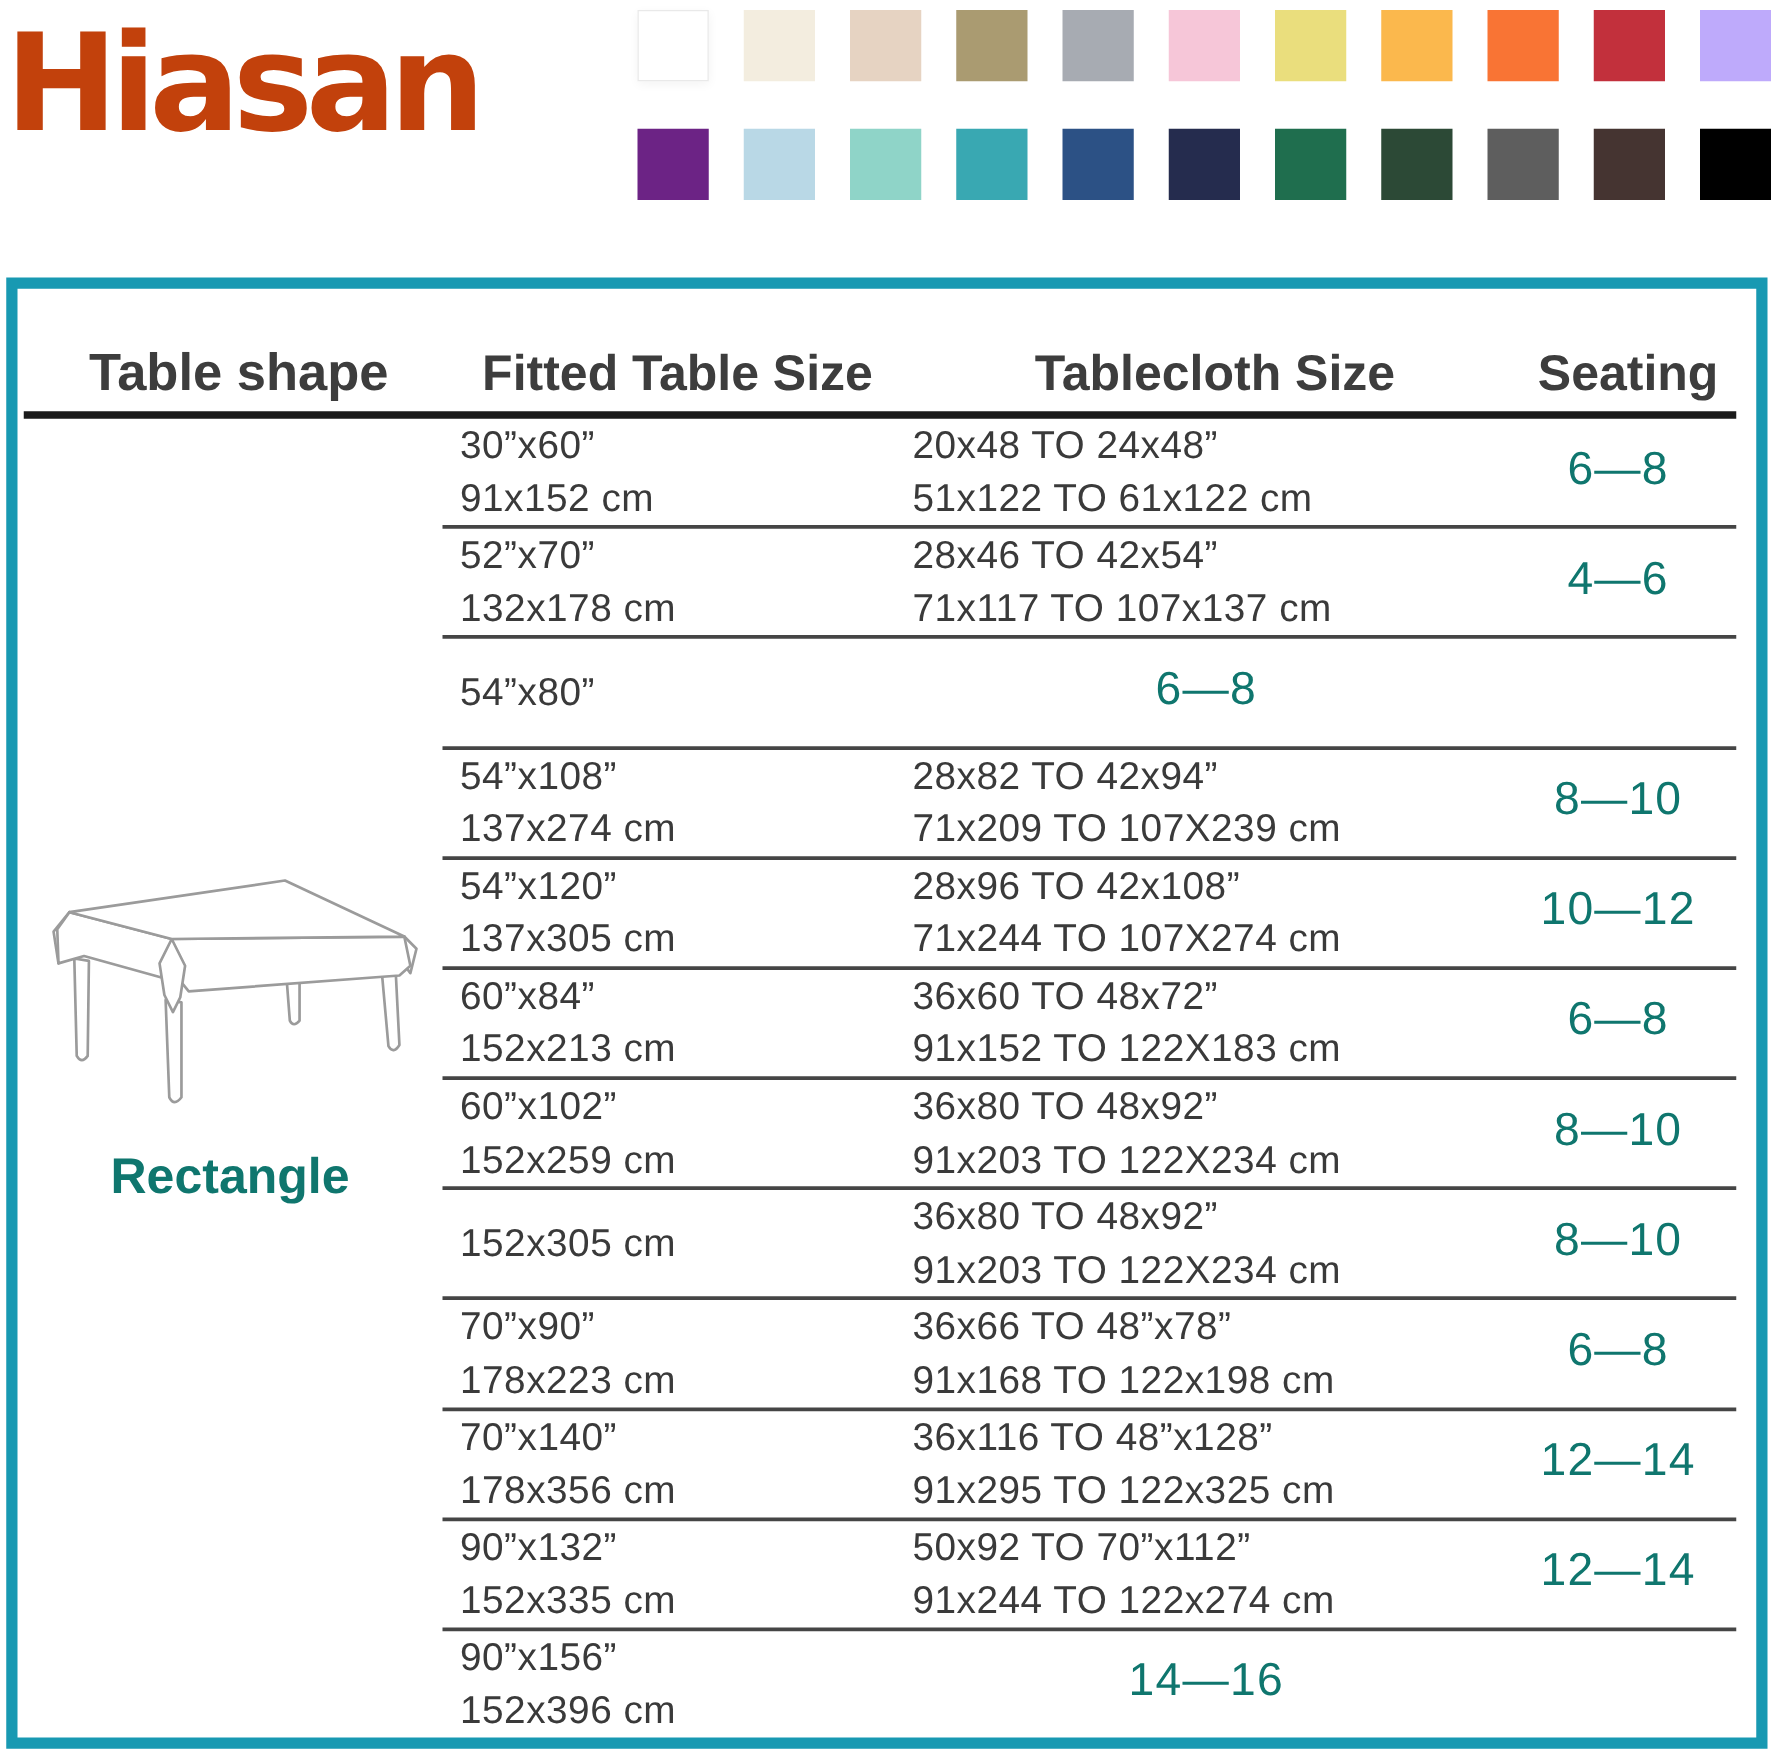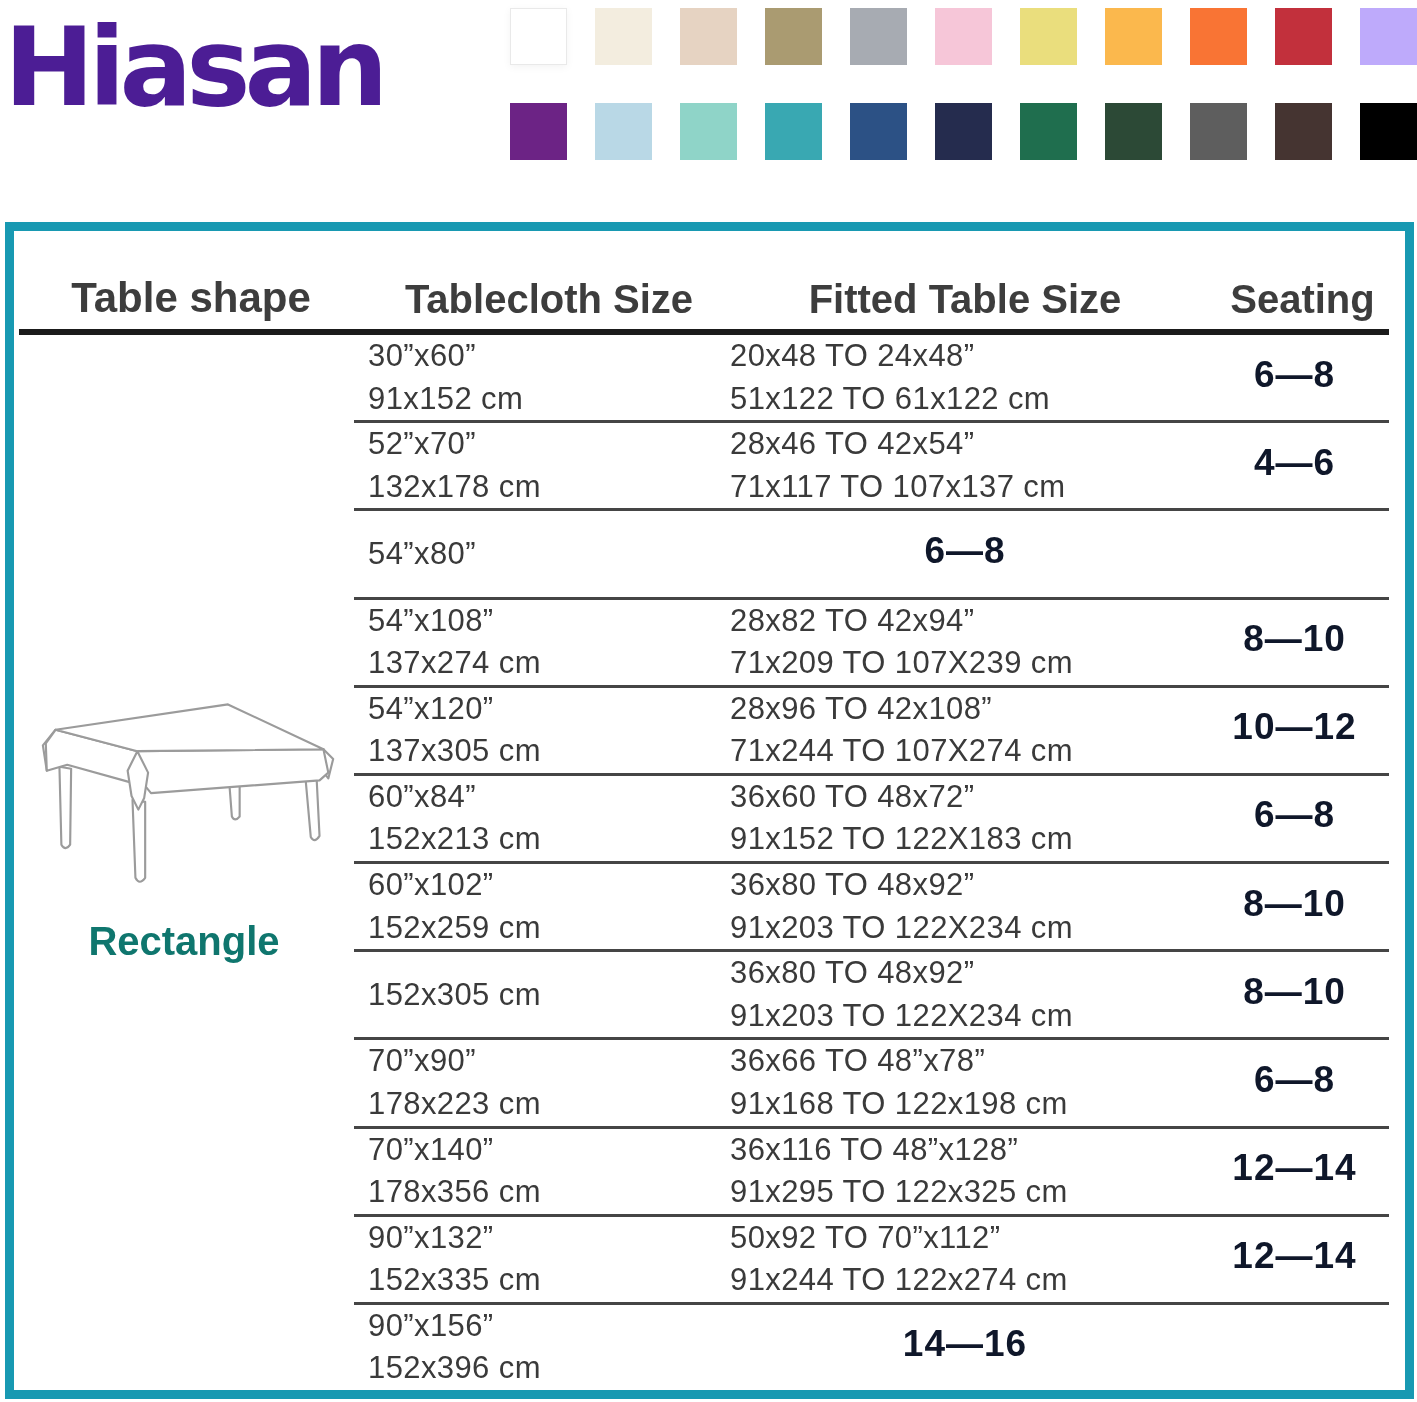--- a/index.html
+++ b/index.html
@@ -12,21 +12,21 @@
   }
 
   
   .brand-logo {
     position:absolute; left:4px; top:4px;
     font-family:"DejaVu Sans", sans-serif;
     font-weight:bold;
     font-size:108px;
     line-height:1.18;
     letter-spacing:-6px;
-    color:#4c1d95;
+    color:#c2410c;
   }
 
   
   .swatch-row { position:absolute; left:510px; display:flex; gap:28px; }
   .swatch-row-1 { top:8px; }
   .swatch-row-2 { top:103px; }
   .swatch { width:57px; height:57px; }
   .swatch-white { outline:1px solid #e9e9e9; outline-offset:-1px; box-shadow:0 2px 8px rgba(0,0,0,0.05); }
 
   
@@ -68,21 +68,21 @@
   .size-row {
     flex:1;
     display:grid;
     grid-template-columns:376px 470px 1fr;
     align-items:center;
   }
   .size-row:not(:last-child) { border-bottom:3px solid #454545; }
   .cell-lines { display:flex; flex-direction:column; gap:10px; }
   .cell-tablecloth { padding-left:14px; }
   .cell-lines .line { font-size:31px; color:#3a3a3a; line-height:1.05; letter-spacing:0.4px; white-space:nowrap; }
-  .seat-cell { justify-self:center; font-size:37px; color:#0f172a; padding-bottom:6px; letter-spacing:1px;font-weight:bold; }
+  .seat-cell { justify-self:center; font-size:37px; color:#0f766e; padding-bottom:6px; letter-spacing:1px; }
 </style>
 </head>
 <body>
 
 <div class="brand-logo">Hiasan</div>
 
 <div class="swatch-row swatch-row-1">
     <div class="swatch swatch-white" style="background: rgb(255, 255, 255);"></div>
     <div class="swatch" style="background: rgb(243, 237, 223);"></div>
     <div class="swatch" style="background: rgb(230, 211, 194);"></div>
@@ -105,22 +105,22 @@
     <div class="swatch" style="background: rgb(31, 110, 78);"></div>
     <div class="swatch" style="background: rgb(44, 73, 54);"></div>
     <div class="swatch" style="background: rgb(94, 94, 94);"></div>
     <div class="swatch" style="background: rgb(69, 52, 49);"></div>
     <div class="swatch" style="background: rgb(0, 0, 0);"></div>
   </div>
 
 <div class="size-chart">
   <div class="chart-header">
     <div class="th th-shape">Table shape</div>
+    <div class="th th-fitted">Fitted Table Size</div>
     <div class="th th-tablecloth">Tablecloth Size</div>
-    <div class="th th-fitted">Fitted Table Size</div>
     <div class="th th-seating">Seating</div>
   </div>
   <div class="header-rule"></div>
 
   <div class="chart-body">
     <div class="shape-col">
       <svg class="shape-illustration" viewBox="0 0 310 215" fill="none" xmlns="http://www.w3.org/2000/svg">
         <g stroke="#9b9b9b" stroke-width="2.2" stroke-linejoin="round" fill="#ffffff">
 
           <path d="M22,86 L24,166 Q28,173 33,166 L34,88 Z"></path>

